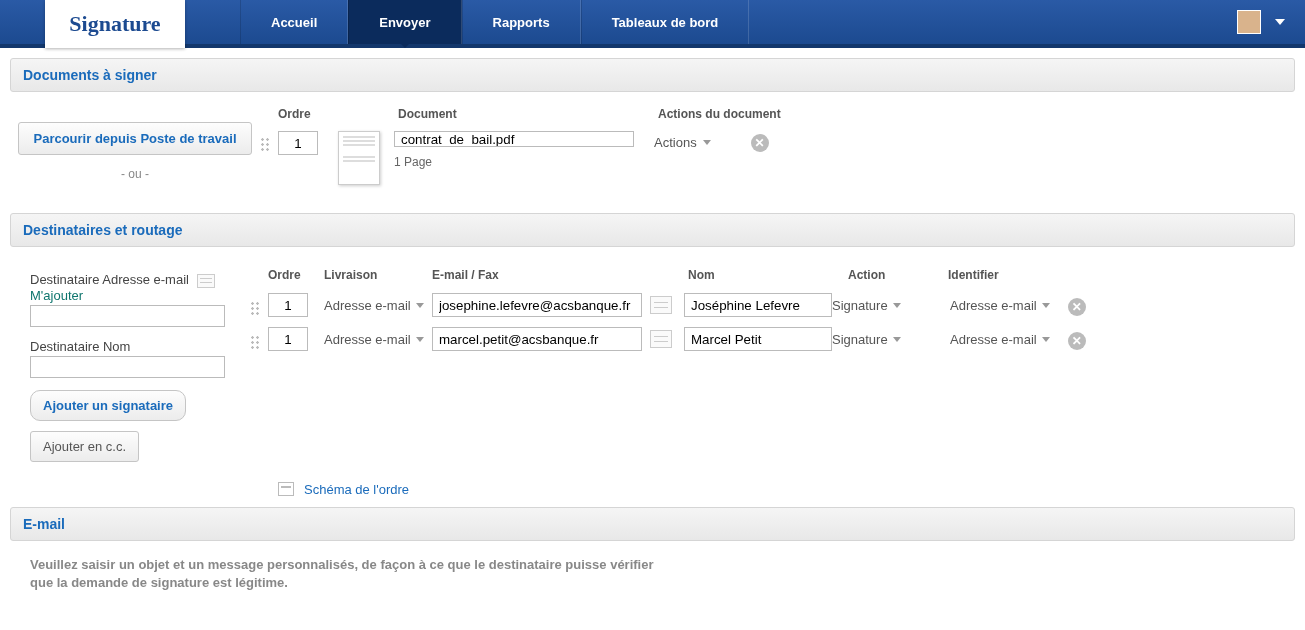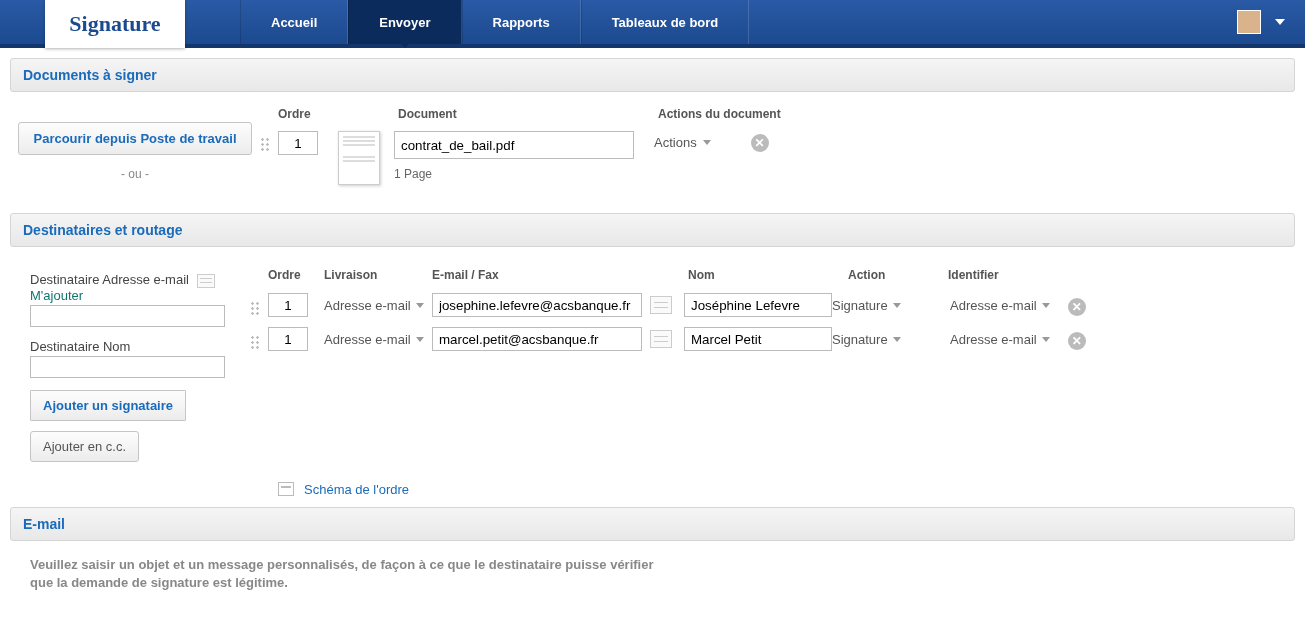--- a/index.html
+++ b/index.html
@@ -31,32 +31,32 @@
 .col-headers.docs .c-thumb { width: 60px; }
 .col-headers.docs .c-doc { width: 260px; }
 .col-headers.docs .c-action { width: 150px; }
 
 .doc-row { display: flex; align-items: flex-start; padding-top: 4px; }
 .drag-handle { width: 18px; padding-top: 6px; cursor: grab; }
 .drag-dots { width: 10px; height: 14px; background: radial-gradient(circle, #bbb 1px, transparent 1.5px); background-size: 5px 5px; }
 .order-input { width: 40px; height: 24px; text-align: center; border: 1px solid #bbb; margin-right: 20px; }
 .thumb { width: 42px; height: 54px; border: 1px solid #ccc; background: #fff; box-shadow: 1px 1px 3px rgba(0,0,0,0.2); margin-right: 14px; padding: 4px; }
 .thumb-lines { height: 2px; background: #ddd; margin-bottom: 2px; }
-.doc-name-input { width: 240px; height: 28px; border: 1px solid #bbb; padding: 0 6px; }
+.doc-name-input { width: 240px; height: 16px; border: 1px solid #bbb; padding: 0 6px; }
 .page-count { font-size: 12px; color: #666; margin-top: 8px; }
 .actions-dd { margin-left: 20px; color: #555; font-size: 13px; cursor: pointer; display: flex; align-items: center; gap: 6px; padding-top: 4px; }
 .small-caret { width: 0; height: 0; border-left: 4px solid transparent; border-right: 4px solid transparent; border-top: 5px solid #999; }
 .remove-x { width: 18px; height: 18px; border-radius: 50%; background: #bbb; color: #fff; display: flex; align-items: center; justify-content: center; font-size: 12px; font-weight: bold; margin-left: 40px; margin-top: 3px; cursor: pointer; }
 
 .recip-area { display: flex; padding: 5px 0 10px 0; }
 .recip-left { width: 240px; padding: 10px 0 0 20px; }
 .field-label { font-size: 13px; color: #444; display: inline; }
 .addme-link { color: #0f766e; font-size: 13px; text-decoration: none; display: inline-block; }
 .text-input { width: 195px; height: 22px; border: 1px solid #bbb; margin-top: 2px; margin-bottom: 12px; background: #fff; }
-.gray-btn-sm { display: inline-block; background: linear-gradient(#fdfdfd, #ececec); border: 1px solid #c5c5c5; border-radius: 1px; padding: 7px 12px; color: #1a6bbb; font-weight: bold; font-size: 13px; cursor: pointer; margin-bottom: 10px; }
+.gray-btn-sm { display: inline-block; background: linear-gradient(#fdfdfd, #ececec); border: 1px solid #c5c5c5; border-radius: 10px; padding: 7px 12px; color: #1a6bbb; font-weight: bold; font-size: 13px; cursor: pointer; margin-bottom: 10px; }
 .gray-btn-plain { display: inline-block; background: linear-gradient(#fdfdfd, #ececec); border: 1px solid #c5c5c5; border-radius: 3px; padding: 7px 12px; color: #555; font-size: 13px; cursor: pointer; }
 
 .recip-table { flex: 1; }
 .rh { display: flex; font-weight: bold; font-size: 12px; color: #555; padding: 6px 0; }
 .rh-drag { width: 18px; }
 .rh-order { width: 56px; }
 .rh-delivery { width: 108px; }
 .rh-email { width: 256px; }
 .rh-name { width: 160px; }
 .rh-action { width: 100px; }

